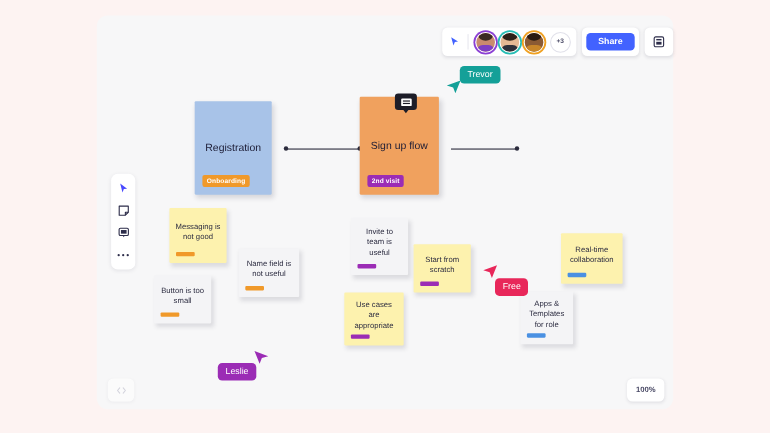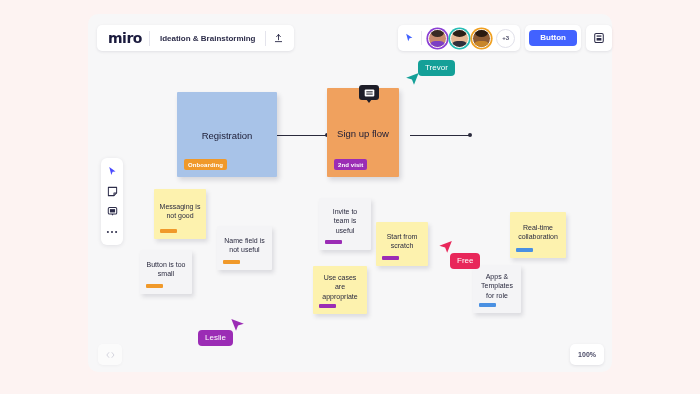--- a/index.html
+++ b/index.html
@@ -143,32 +143,20 @@
     box-shadow:0 1px 3px rgba(30,30,60,.10);
   }
 </style>
 </head>
 <body>
 
 <div class="app">
 
   <div class="canvas"></div>
 
-  <div class="topbar-left">
-    <div class="miro-logo">miro</div>
-    <div class="vdiv"></div>
-    <div class="board-title">Ideation &amp; Brainstorming</div>
-    <div class="vdiv"></div>
-    <div class="upload-btn">
-      <svg width="11" height="11" viewBox="0 0 12 12">
-        <path d="M6 1.8 L6 7.4 M6 1.8 L3.9 4 M6 1.8 L8.1 4" stroke="#2d2d4a" stroke-width="1" fill="none" stroke-linecap="round"></path>
-        <path d="M2.6 9.4 L9.4 9.4" stroke="#2d2d4a" stroke-width="1" stroke-linecap="round"></path>
-      </svg>
-    </div>
-  </div>
 
   <div class="topbar-right">
     <div class="avatar-group">
       <div class="cursor-mini">
         <svg width="9" height="10" viewBox="0 0 10 11">
           <path d="M1.3 0.8 L8.2 5.1 L5 5.7 L3.6 9.2 Z" fill="#4262ff"></path>
         </svg>
       </div>
       <div class="sep"></div>
       <div class="avatar" style="color:#8b3fd4;background:#c98b6e;">
@@ -180,21 +168,21 @@
         <i style="left:0;bottom:0;width:17px;height:6px;background:#2f2f3a;border-radius:6px 6px 0 0;"></i>
       </div>
       <div class="avatar" style="color:#f0a020;background:#8b5a34;">
         <i style="left:2px;top:-2px;width:13px;height:9px;border-radius:50%;background:#2a1a10;"></i>
         <i style="left:0;bottom:0;width:17px;height:6px;background:#c8862a;border-radius:6px 6px 0 0;"></i>
       </div>
       <div class="av-more">+3</div>
     </div>
 
     <div class="share-wrap">
-      <button class="share-btn">Button</button>
+      <button class="share-btn">Share</button>
     </div>
 
     <div class="panel-btn">
       <svg width="12" height="12" viewBox="0 0 14 14">
         <rect x="2" y="1.8" width="10" height="10.4" rx="1.6" fill="none" stroke="#2d2d4a" stroke-width="1.2"></rect>
         <rect x="4.2" y="4" width="5.6" height="1.5" fill="#2d2d4a"></rect>
         <rect x="4.2" y="7" width="5.6" height="3" fill="#2d2d4a"></rect>
       </svg>
     </div>
   </div>
@@ -226,21 +214,21 @@
       </svg>
     </div>
   </div>
 
   <div class="conn" style="left:260px;top:135px;width:67px;"></div>
   <div class="dot" style="left:258px;top:133px;"></div>
   <div class="dot" style="left:325px;top:133px;"></div>
   <div class="conn" style="left:410px;top:135px;width:60px;"></div>
   <div class="dot" style="left:468px;top:133px;"></div>
 
-  <div class="flowbox" id="box0" style="left: 177px; top: 92px; width: 84px; height: 85px; background: rgb(168, 195, 232); padding-left: 16px;">
+  <div class="flowbox" id="box0" style="left: 177px; top: 92px; width: 70px; height: 85px; background: rgb(168, 195, 232);">
     <div class="bx-label">Registration</div>
     <div class="tag" id="tag0" style="background: rgb(240, 153, 42);">Onboarding</div>
   </div>
 
   <div class="flowbox" id="box1" style="left: 327px; top: 88px; width: 72px; height: 89px; background: rgb(240, 161, 94);">
     <div class="bx-label">Sign up flow</div>
     <div class="tag" id="tag1" style="background: rgb(155, 44, 181);">2nd visit</div>
   </div>
 
 

